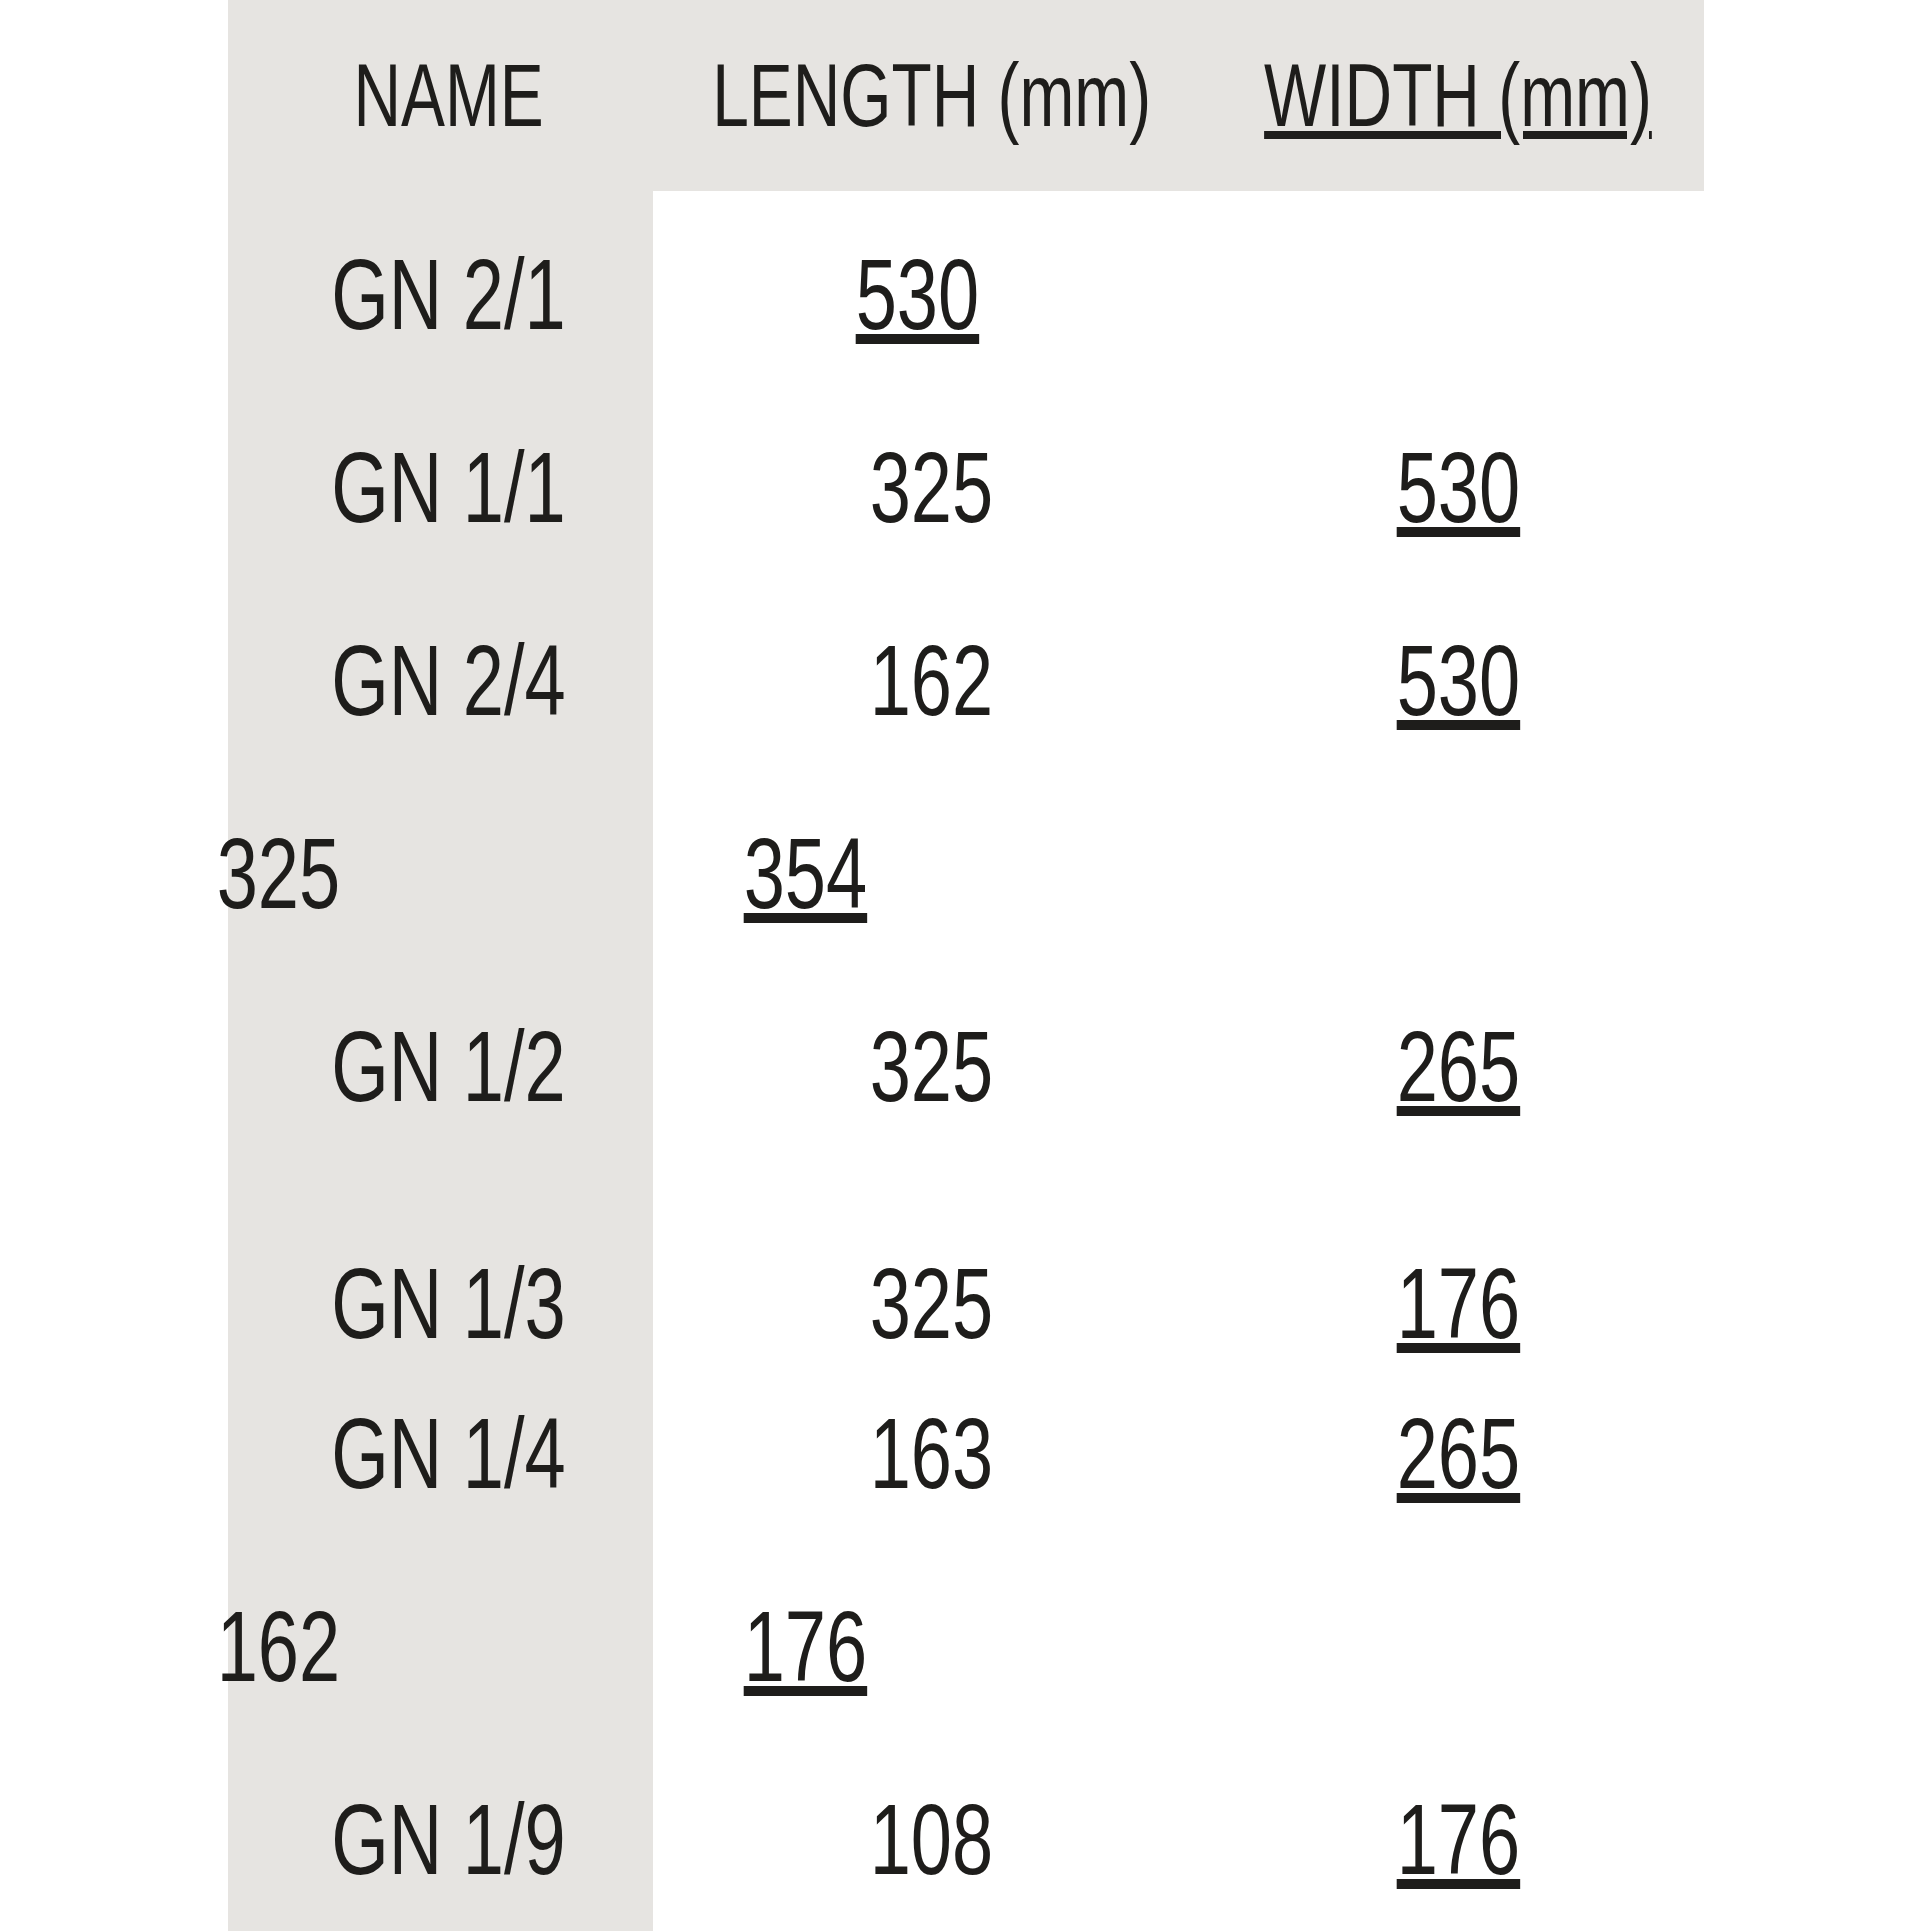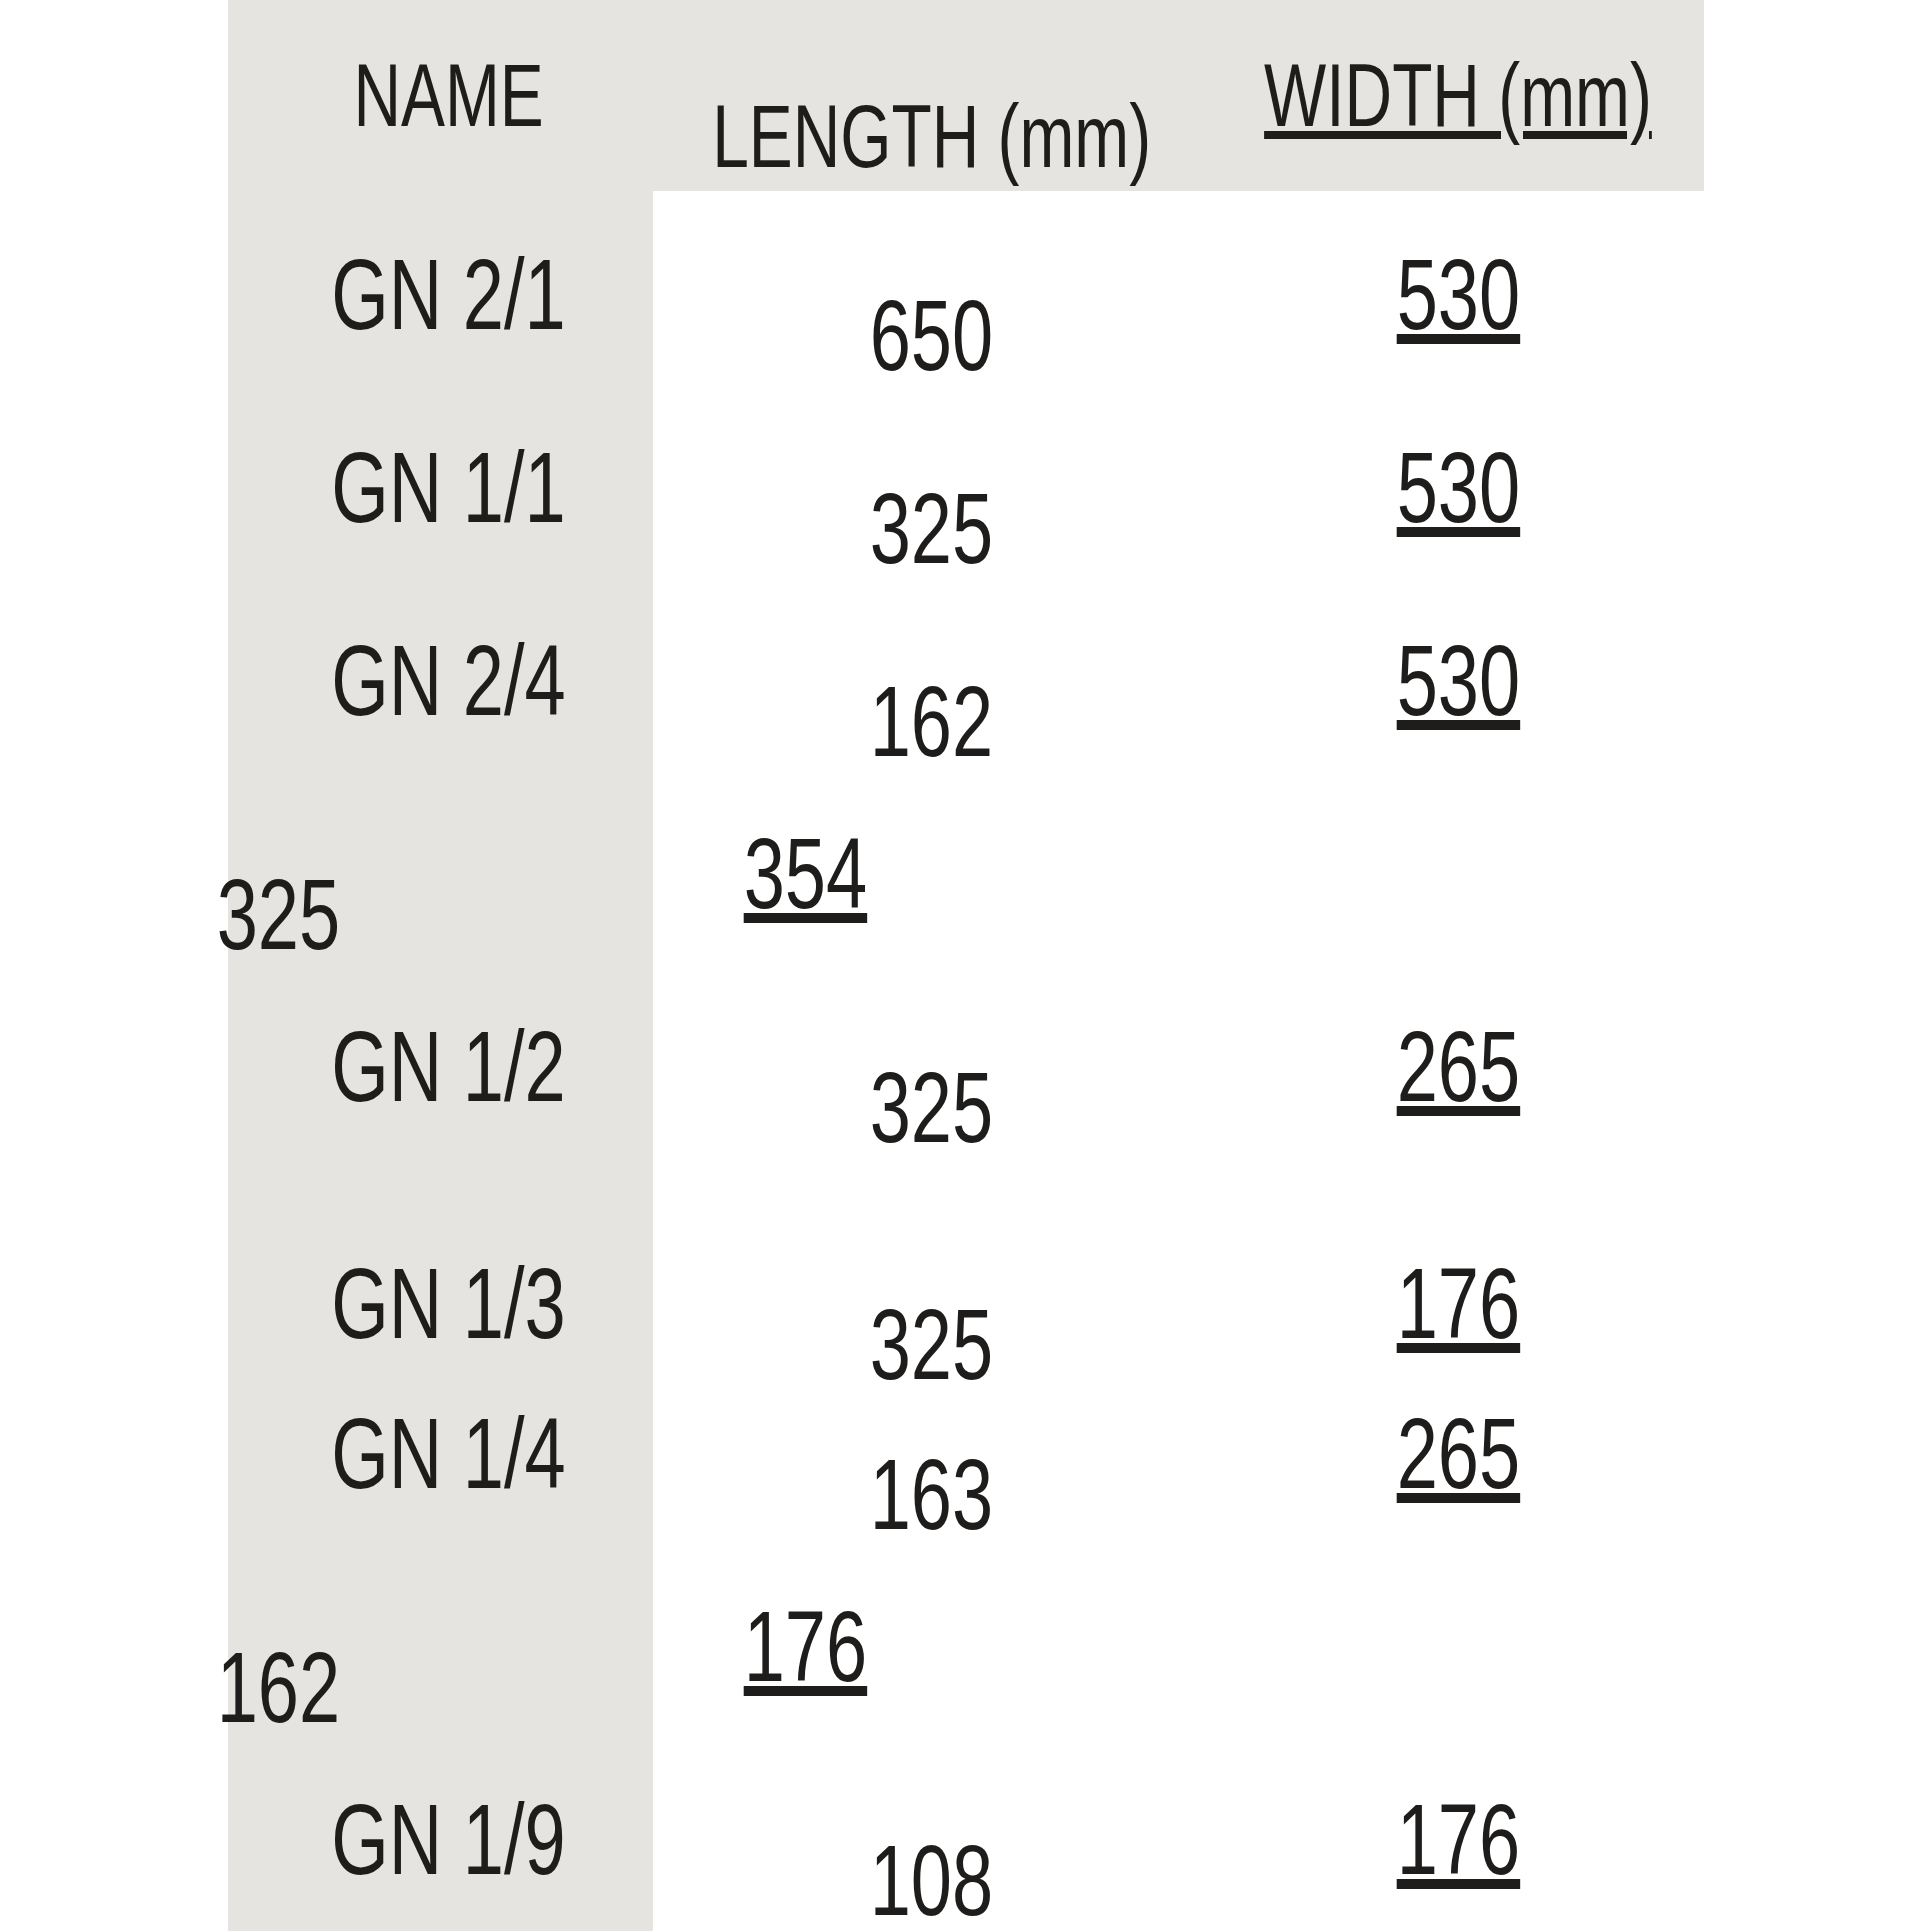--- a/index.html
+++ b/index.html
@@ -52,21 +52,21 @@
     top: 0;
     height: 191px;
   }
   .cell {
     display: flex;
     align-items: center;
     justify-content: center;
     height: 100%;
   }
   .cell.c-name   { margin-left: 228px; width: 425px; }
-  .cell.c-length { width: 541px; margin-top: 41px; }
+  .cell.c-length { width: 541px; }
   .cell.c-width  { width: 512px; text-decoration: underline; }
   .condensed {
     display: inline-block;
     white-space: nowrap;
     transform: scaleX(0.74);
     transform-origin: center center;
     letter-spacing: 0;
   }
   .header-row .condensed {
     font-size: 89px;
@@ -93,23 +93,20 @@
       </div>
       <div class="cell c-width">
         <span class="condensed">WIDTH (mm)</span>
       </div>
     </div>
 
     <div class="row data-row" style="top:198px">
       <div class="cell c-name">
           <span class="condensed">GN 2/1</span>
         </div>
-      <div class="cell c-length">
-          <span class="condensed">650</span>
-        </div>
       <div class="cell c-width">
           <span class="condensed">530</span>
         </div>
     </div>
 
     <div class="row data-row" style="top:391px">
       <div class="cell c-name">
           <span class="condensed">GN 1/1</span>
         </div>
       <div class="cell c-length">

